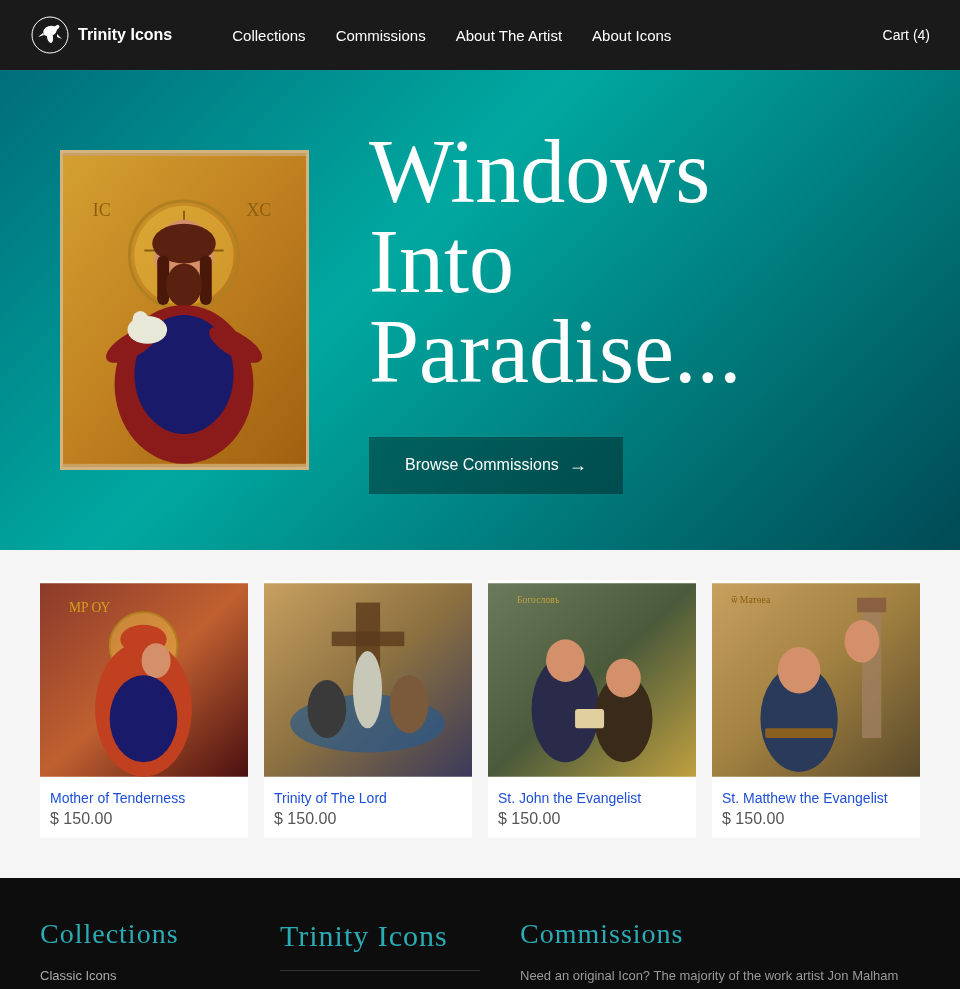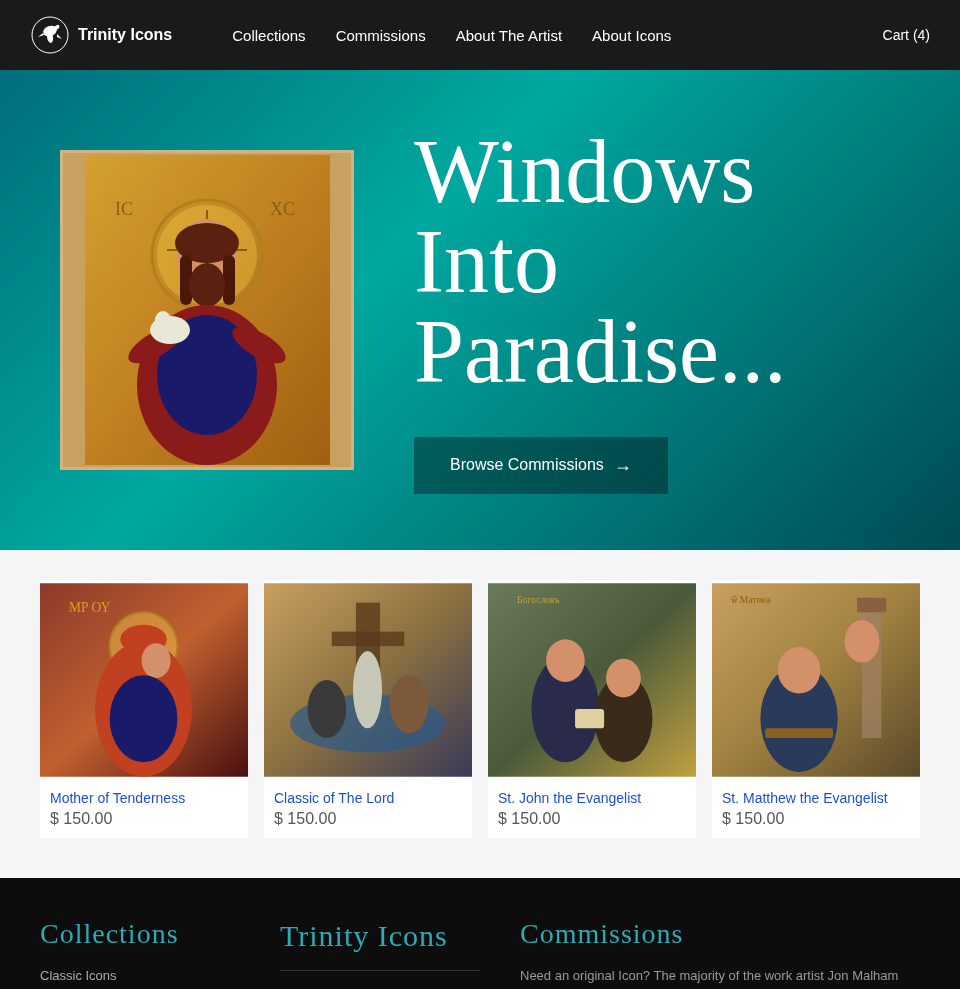--- a/index.html
+++ b/index.html
@@ -50,21 +50,21 @@
     .hero {
       background: linear-gradient(135deg, #006e7a 0%, #00a8a0 40%, #004a55 100%);
       display: flex;
       align-items: center;
       padding: 40px 60px;
       min-height: 480px;
       position: relative;
       overflow: hidden;
     }
     .hero-image {
-      width: 294px;
+      width: 249px;
       height: 320px;
       flex-shrink: 0;
       margin-right: 60px;
       background: #c8a060;
       border: 3px solid rgba(255,255,255,0.2);
       display: flex;
       align-items: center;
       justify-content: center;
       overflow: hidden;
     }
@@ -302,21 +302,21 @@
           <rect x="70" y="50" width="75" height="15" fill="#5a3a1a" opacity="0.8"></rect>
 
           <ellipse cx="107" cy="145" rx="80" ry="30" fill="#2a5a8a" opacity="0.7"></ellipse>
 
           <ellipse cx="107" cy="110" rx="15" ry="40" fill="#c8c8b8"></ellipse>
           <ellipse cx="65" cy="130" rx="20" ry="30" fill="#3a3a3a"></ellipse>
           <ellipse cx="150" cy="125" rx="20" ry="30" fill="#7a5a3a"></ellipse>
         </svg>
       </div>
       <div class="product-info">
-        <div class="product-name">Classic of The Lord</div>
+        <div class="product-name">Trinity of The Lord</div>
         <div class="product-price">$ 150.00</div>
       </div>
     </div>
 
     <div class="product-card">
       <div class="product-img">
         <svg width="100%" height="200" viewBox="0 0 215 200">
           <defs>
             <linearGradient id="p3g" x1="0" y1="0" x2="1" y2="1">
               <stop offset="0%" stop-color="#6a7a5a"></stop>

